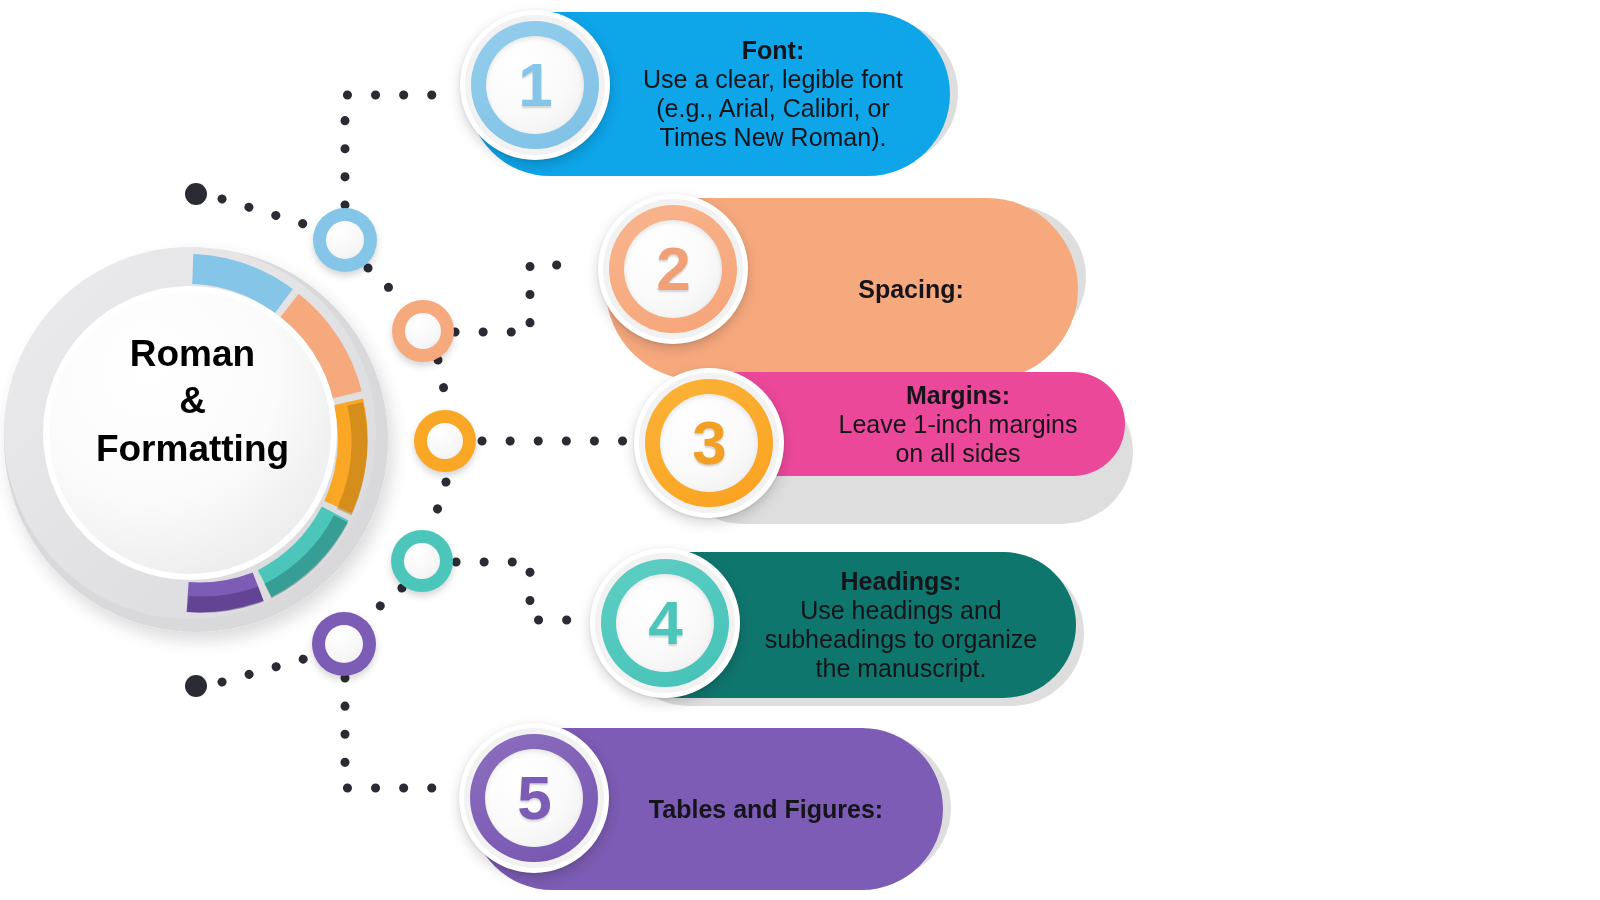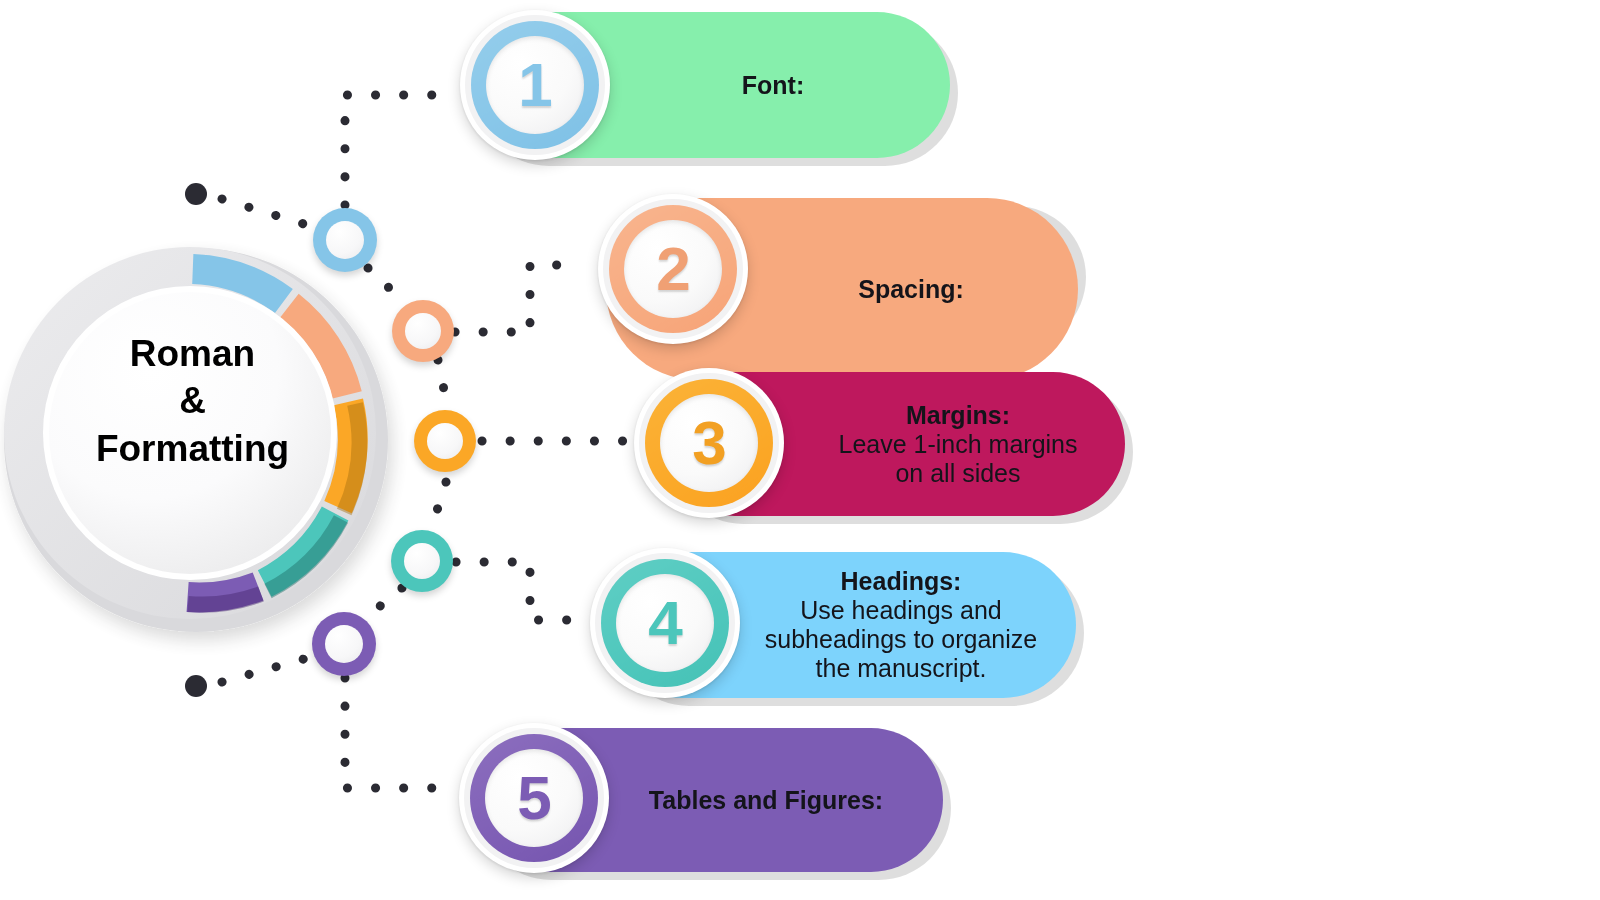--- a/index.html
+++ b/index.html
@@ -208,23 +208,24 @@
     <div class="cr-out" style="background:#4CC6BB;"></div>
     <div class="cr-in" style="left:13px;top:13px;right:13px;bottom:13px;"></div>
   </div>
   <div class="cring" style="left:312px;top:612px;width:64px;height:64px;">
     <div class="cr-out" style="background:#7C5CB4;"></div>
     <div class="cr-in" style="left:13px;top:13px;right:13px;bottom:13px;"></div>
   </div>
 
   <div class="row">
     <div class="pill-shadow" style="left:476px;top:20px;width:482px;height:146px;"></div>
-    <div class="pill" style="left:468px;top:12px;width:482px;height:146px;background:#86efac;">
+    <div class="pill" style="left:468px;top:12px;width:482px;height:164px;background:#0ea5e9;">
       <div class="pill-text" style="padding-left:150px;">
         <span class="ttl">Font:</span>
+        <span class="bdy">Use a clear, legible font<br>(e.g., Arial, Calibri, or<br>Times New Roman).</span>
       </div>
     </div>
     <div class="badge" style="left:460px;top:10px;">
       <div class="halo"></div>
       <div class="halo2"></div>
       <div class="ring" style="background:#85C5E8;"></div>
       <div class="disc">
         <span class="num" style="color:#85C5E8;">1</span>
       </div>
     </div>
@@ -242,57 +243,57 @@
       <div class="halo2"></div>
       <div class="ring" style="background:#F7A97E;"></div>
       <div class="disc">
         <span class="num" style="color:#F0A074;">2</span>
       </div>
     </div>
   </div>
 
   <div class="row">
     <div class="pill-shadow" style="left:671px;top:380px;width:462px;height:144px;"></div>
-    <div class="pill" style="left:663px;top:372px;width:462px;height:144px;background:#be185d;">
+    <div class="pill" style="left:663px;top:372px;width:462px;height:104px;background:#ec4899;">
       <div class="pill-text" style="padding-left:150px;">
         <span class="ttl">Margins:</span>
         <span class="bdy">Leave 1-inch margins<br>on all sides</span>
       </div>
     </div>
     <div class="badge" style="left:634px;top:368px;">
       <div class="halo"></div>
       <div class="halo2"></div>
       <div class="ring" style="background:#FBA726;"></div>
       <div class="disc">
         <span class="num" style="color:#F2A023;">3</span>
       </div>
     </div>
   </div>
 
   <div class="row">
     <div class="pill-shadow" style="left:616px;top:560px;width:468px;height:146px;"></div>
-    <div class="pill" style="left:608px;top:552px;width:468px;height:146px;background:#7dd3fc;">
+    <div class="pill" style="left:608px;top:552px;width:468px;height:146px;background:#0f766e;">
       <div class="pill-text" style="padding-left:140px;">
         <span class="ttl">Headings:</span>
         <span class="bdy">Use headings and<br>subheadings to organize<br>the manuscript.</span>
       </div>
     </div>
     <div class="badge" style="left:590px;top:548px;">
       <div class="halo"></div>
       <div class="halo2"></div>
       <div class="ring" style="background:#4CC6BB;"></div>
       <div class="disc">
         <span class="num" style="color:#4CC6BB;">4</span>
       </div>
     </div>
   </div>
 
   <div class="row">
     <div class="pill-shadow" style="left:479px;top:736px;width:472px;height:144px;"></div>
-    <div class="pill" style="left:471px;top:728px;width:472px;height:144px;background:#7C5CB4;">
+    <div class="pill" style="left:471px;top:728px;width:472px;height:162px;background:#7C5CB4;">
       <div class="pill-text" style="padding-left:140px;">
         <span class="ttl">Tables and Figures:</span>
       </div>
     </div>
     <div class="badge" style="left:459px;top:723px;">
       <div class="halo"></div>
       <div class="halo2"></div>
       <div class="ring" style="background:#7C5CB4;"></div>
       <div class="disc">
         <span class="num" style="color:#7C5CB4;">5</span>

